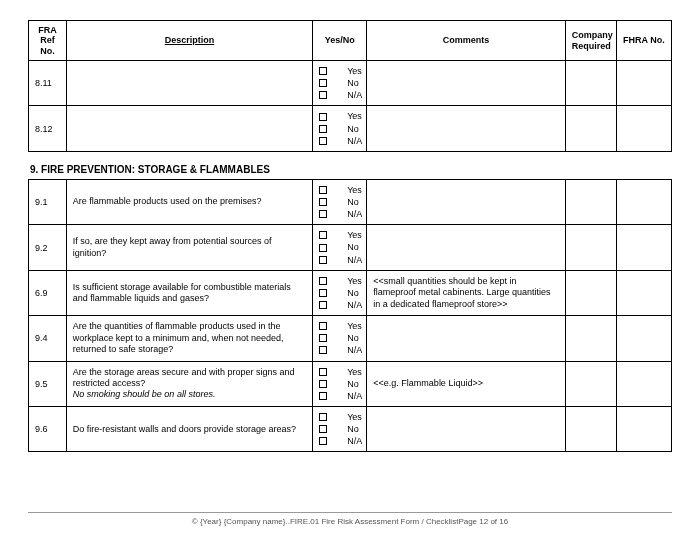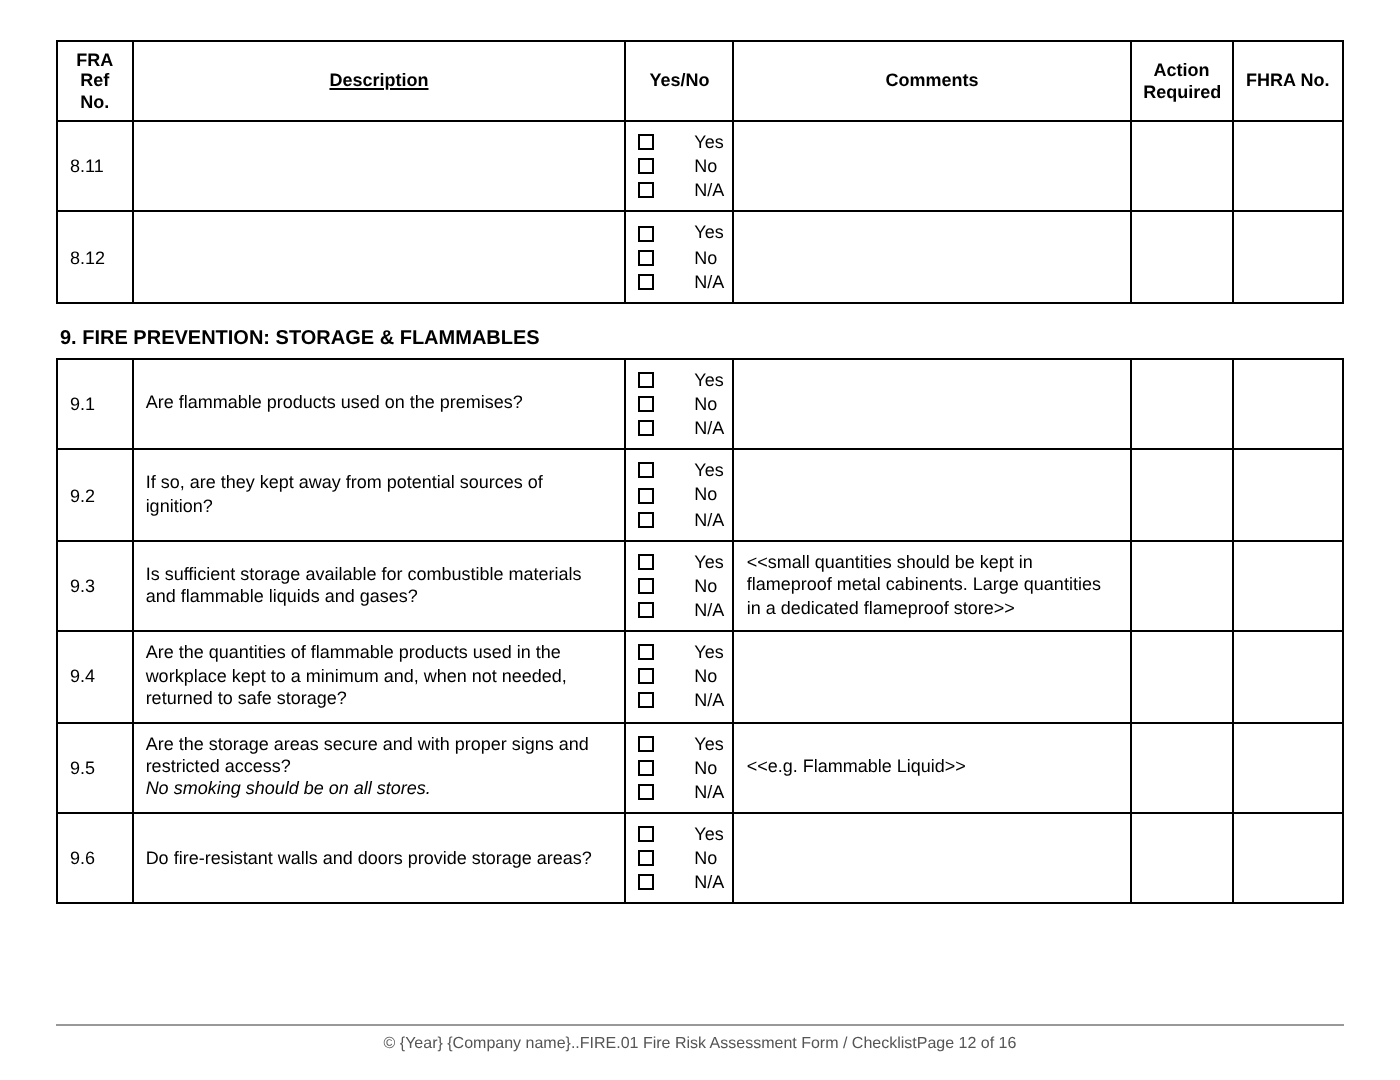--- a/index.html
+++ b/index.html
@@ -85,21 +85,21 @@
         <col class="col-comm">
         <col class="col-act">
         <col class="col-fhra">
     </colgroup>
     <thead>
       <tr>
         <th>FRA Ref No.</th>
         <th class="desc-head">Description</th>
         <th>Yes/No</th>
         <th class="comm-head">Comments</th>
-        <th>Action Required</th>
+        <th>Company Required</th>
         <th>FHRA No.</th>
       </tr>
     </thead>
     <tbody>
       <tr>
         <td class="ref-cell">8.11</td>
         <td class="desc-cell"></td>
         <td class="yn-cell">
           <div class="yn-row">
               <span class="chk"></span>
@@ -190,21 +190,21 @@
           <div class="yn-row">
               <span class="chk"></span>
               <span>N/A</span>
             </div>
         </td>
         <td class="comm-cell"></td>
         <td></td>
         <td></td>
       </tr>
       <tr>
-        <td class="ref-cell">9.3</td>
+        <td class="ref-cell">6.9</td>
         <td class="desc-cell">Is sufficient storage available for combustible materials and flammable liquids and gases?</td>
         <td class="yn-cell">
           <div class="yn-row">
               <span class="chk"></span>
               <span>Yes</span>
             </div>
           <div class="yn-row">
               <span class="chk"></span>
               <span>No</span>
             </div>

